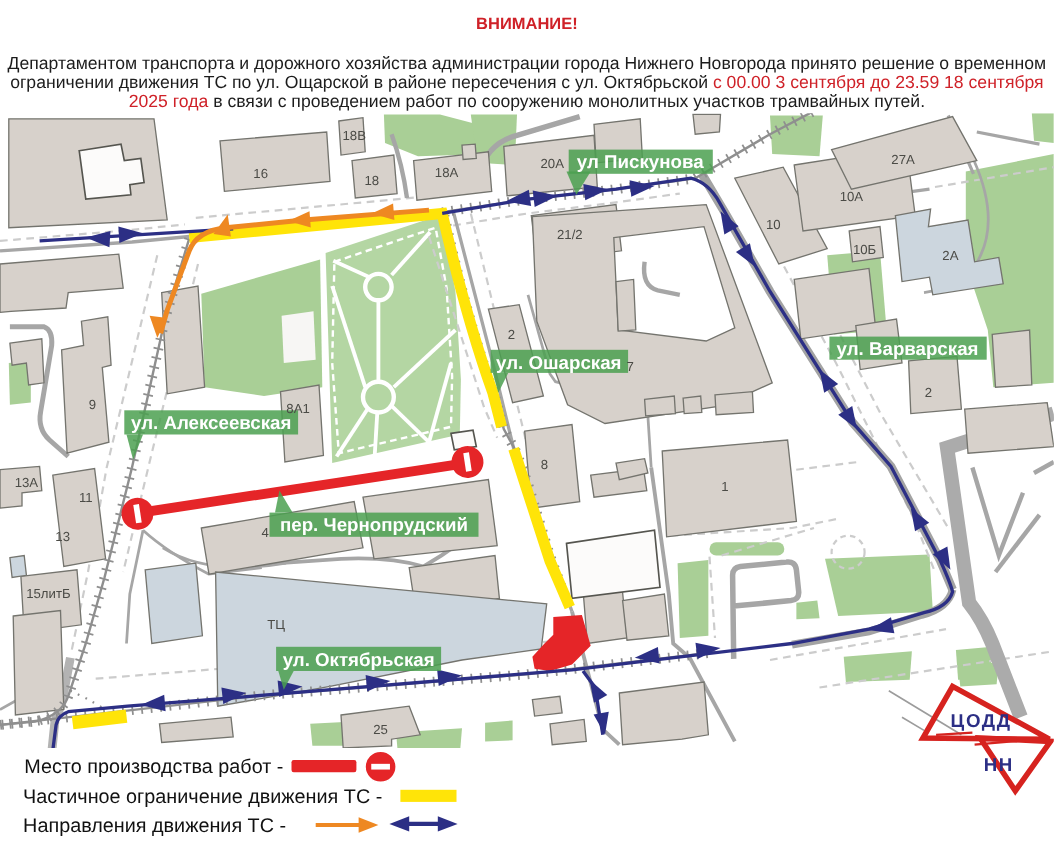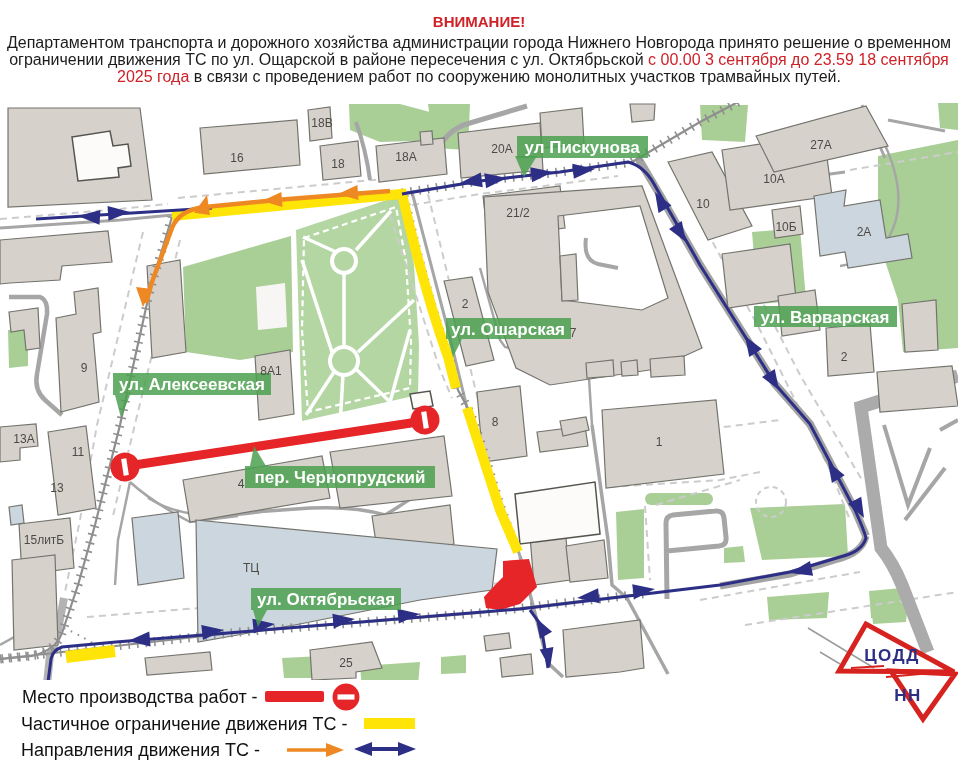--- a/index.html
+++ b/index.html
@@ -1,18 +1,18 @@
 <!DOCTYPE html>
 <html><head>
 <meta charset="utf-8">
 <style>
   html,body{margin:0;padding:0;background:#ffffff;}
   body{width:958px;height:766px;overflow:hidden;font-family:"Liberation Sans",sans-serif;}
   #head{position:absolute;top:0;left:0;width:958px;text-align:center;font-size:16px;line-height:16.9px;color:#1c1c1c;}
-  #attn{padding-top:14px;margin-bottom:4px;font-weight:bold;font-size:15px;}
+  #attn{padding-top:14px;margin-bottom:20px;font-weight:bold;font-size:15px;}
   .red{color:#cf2128;}
 </style>
 </head>
 <body>
 
 <div id="head">
 
   <div id="attn" class="red">ВНИМАНИЕ!</div>
 
   <div id="para">Департаментом транспорта и дорожного хозяйства администрации города Нижнего Новгорода принято решение о временном<br>ограничении движения ТС по ул. Ощарской в районе пересечения с ул. Октябрьской <span class="red">с 00.00 3 сентября до 23.59 18 сентября</span><br><span class="red">2025 года</span> в связи с проведением работ по сооружению монолитных участков трамвайных путей.</div>

